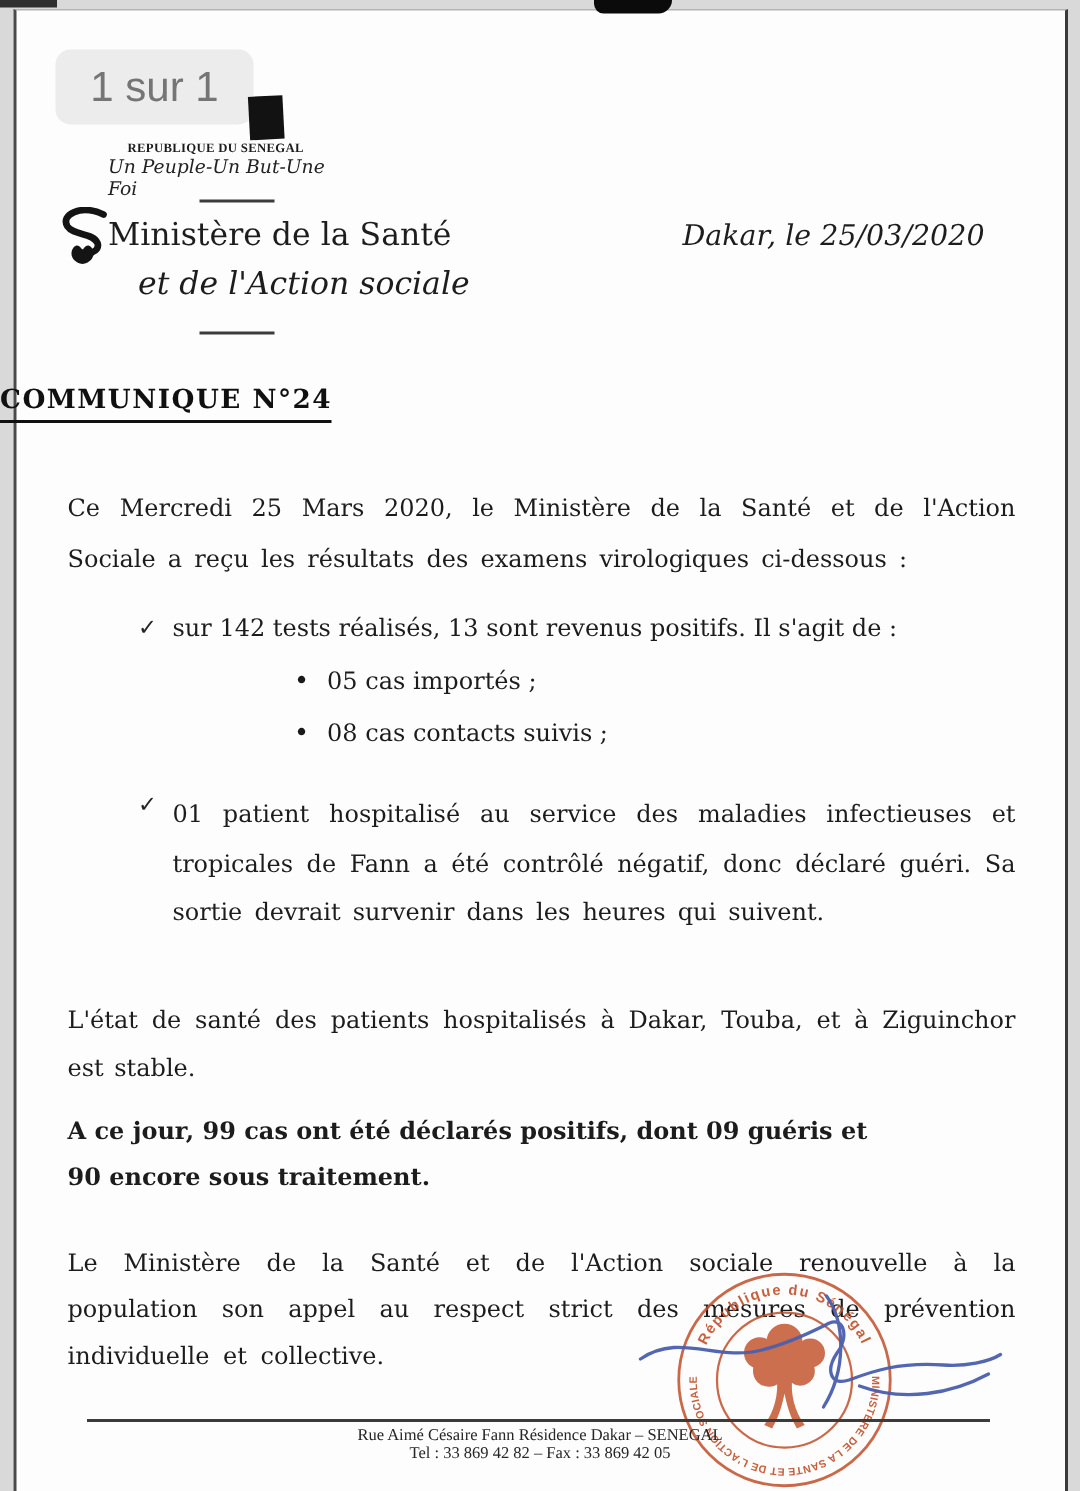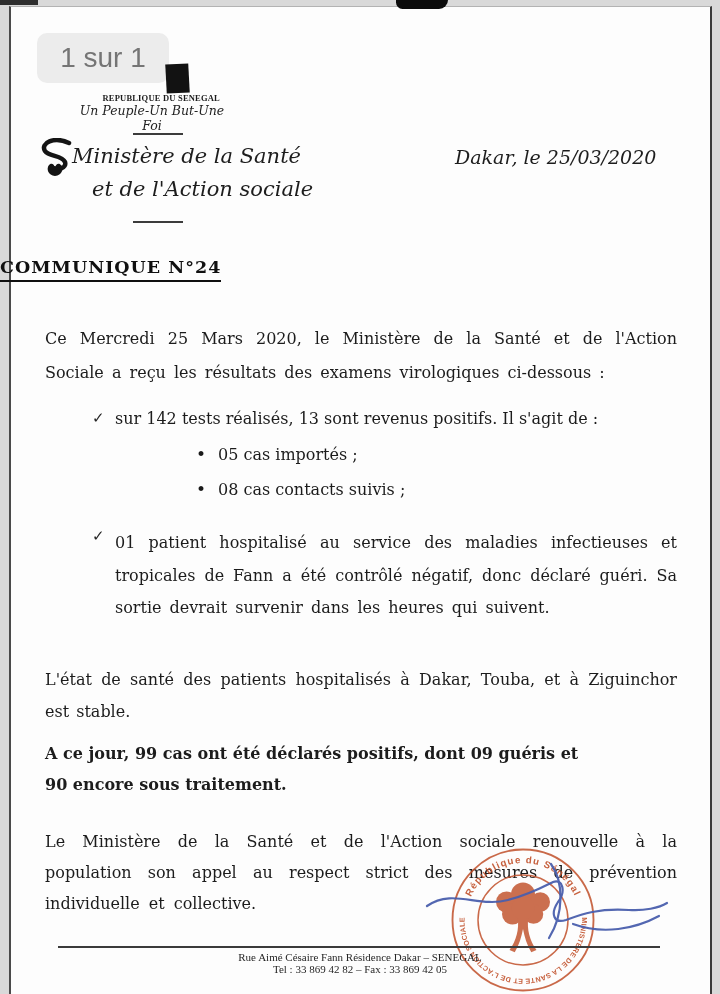--- a/index.html
+++ b/index.html
@@ -10,28 +10,28 @@
         background:#fdfdfd;border-left:2px solid #4a4a4a;border-right:2px solid #3a3a3a;
         border-top:1px solid #b3b3b3;box-sizing:border-box;}
   .mark-top-blob{position:absolute;left:396px;top:0;width:52px;height:9px;background:#0b0b0b;
         border-radius:0 0 14px 10px;}
   .mark-top-left{position:absolute;left:0;top:0;width:38px;height:5px;background:#2f2f2f;}
   .page-badge{position:absolute;left:37px;top:33px;width:132px;height:50px;background:#ececec;
         border-radius:10px;display:flex;align-items:center;justify-content:center;
         font-family:"Liberation Sans", sans-serif;font-size:28px;color:#757575;}
   .flag-block{position:absolute;left:166px;top:64px;width:23px;height:29px;background:#121212;
         transform:rotate(-3deg);}
-  .republic{position:absolute;left:85px;top:93px;width:135px;text-align:right;
+  .republic{position:absolute;left:85px;top:93px;width:135px;text-align:left;
         font-family:"Liberation Serif", serif;font-weight:bold;font-size:8.5px;
         letter-spacing:.2px;color:#1c1c1c;}
-  .motto{position:absolute;left:72px;top:103px;width:160px;text-align:center;
+  .motto{position:absolute;left:72px;top:103px;width:160px;
         font-style:italic;font-size:12.5px;color:#222;}
   .rule-sm{position:absolute;width:50px;height:2px;background:#3c3c3c;}
   .ministry-emblem{position:absolute;left:36px;top:138px;}
-  .ministry-l1{position:absolute;left:72px;top:144px;font-style:italic;font-size:21px;color:#1d1d1d;}
+  .ministry-l1{position:absolute;left:72px;top:144px;font-size:21px;color:#1d1d1d;}
   .ministry-l2{position:absolute;left:92px;top:177px;font-style:italic;font-size:21px;color:#1d1d1d;text-align:right;}
   .dateline{position:absolute;left:455px;top:146px;font-style:italic;font-size:19px;color:#1d1d1d;}
   .title-wrap{position:absolute;left:0;top:257px;width:720px;text-align:left;}
   .title{display:inline-block;font-weight:bold;font-size:17.5px;letter-spacing:1px;color:#101010;
         border-bottom:2.5px solid #101010;padding-bottom:3px;}
   .body-text{color:#1c1c1c;font-size:16px;}
   .p-intro{position:absolute;left:45px;top:322px;width:632px;text-align:justify;
         line-height:34px;word-spacing:3px;}
   .check-row1{position:absolute;left:92px;top:409px;width:580px;display:flex;}
   .check-glyph{width:23px;flex:0 0 23px;font-size:15px;color:#262626;}

